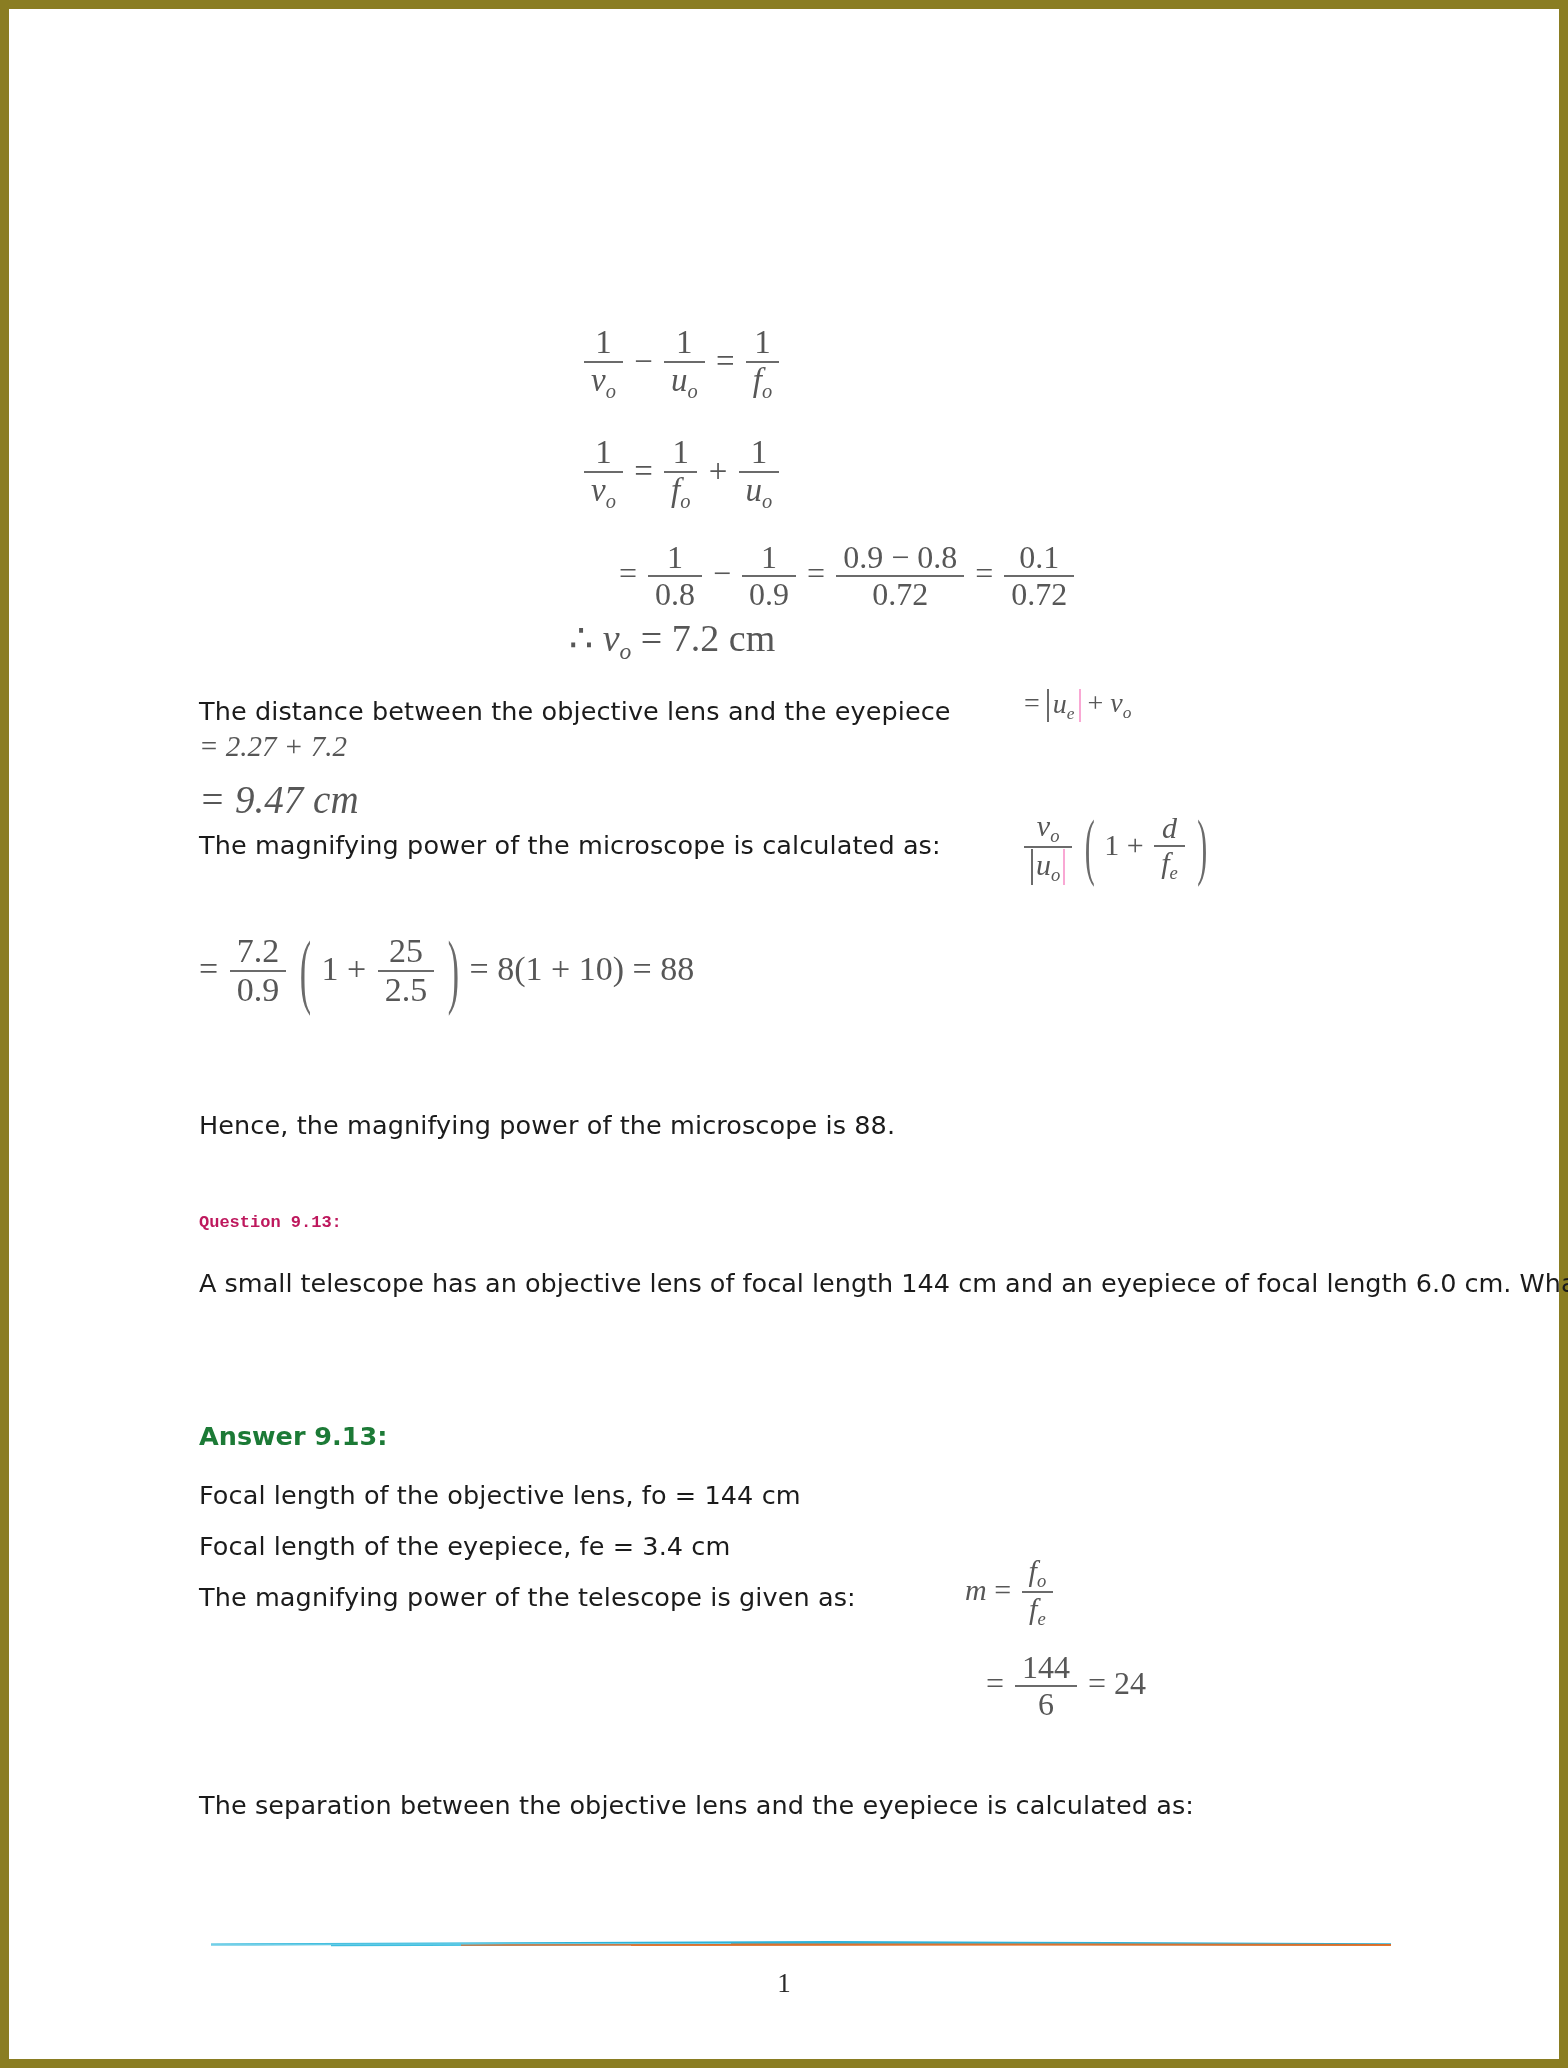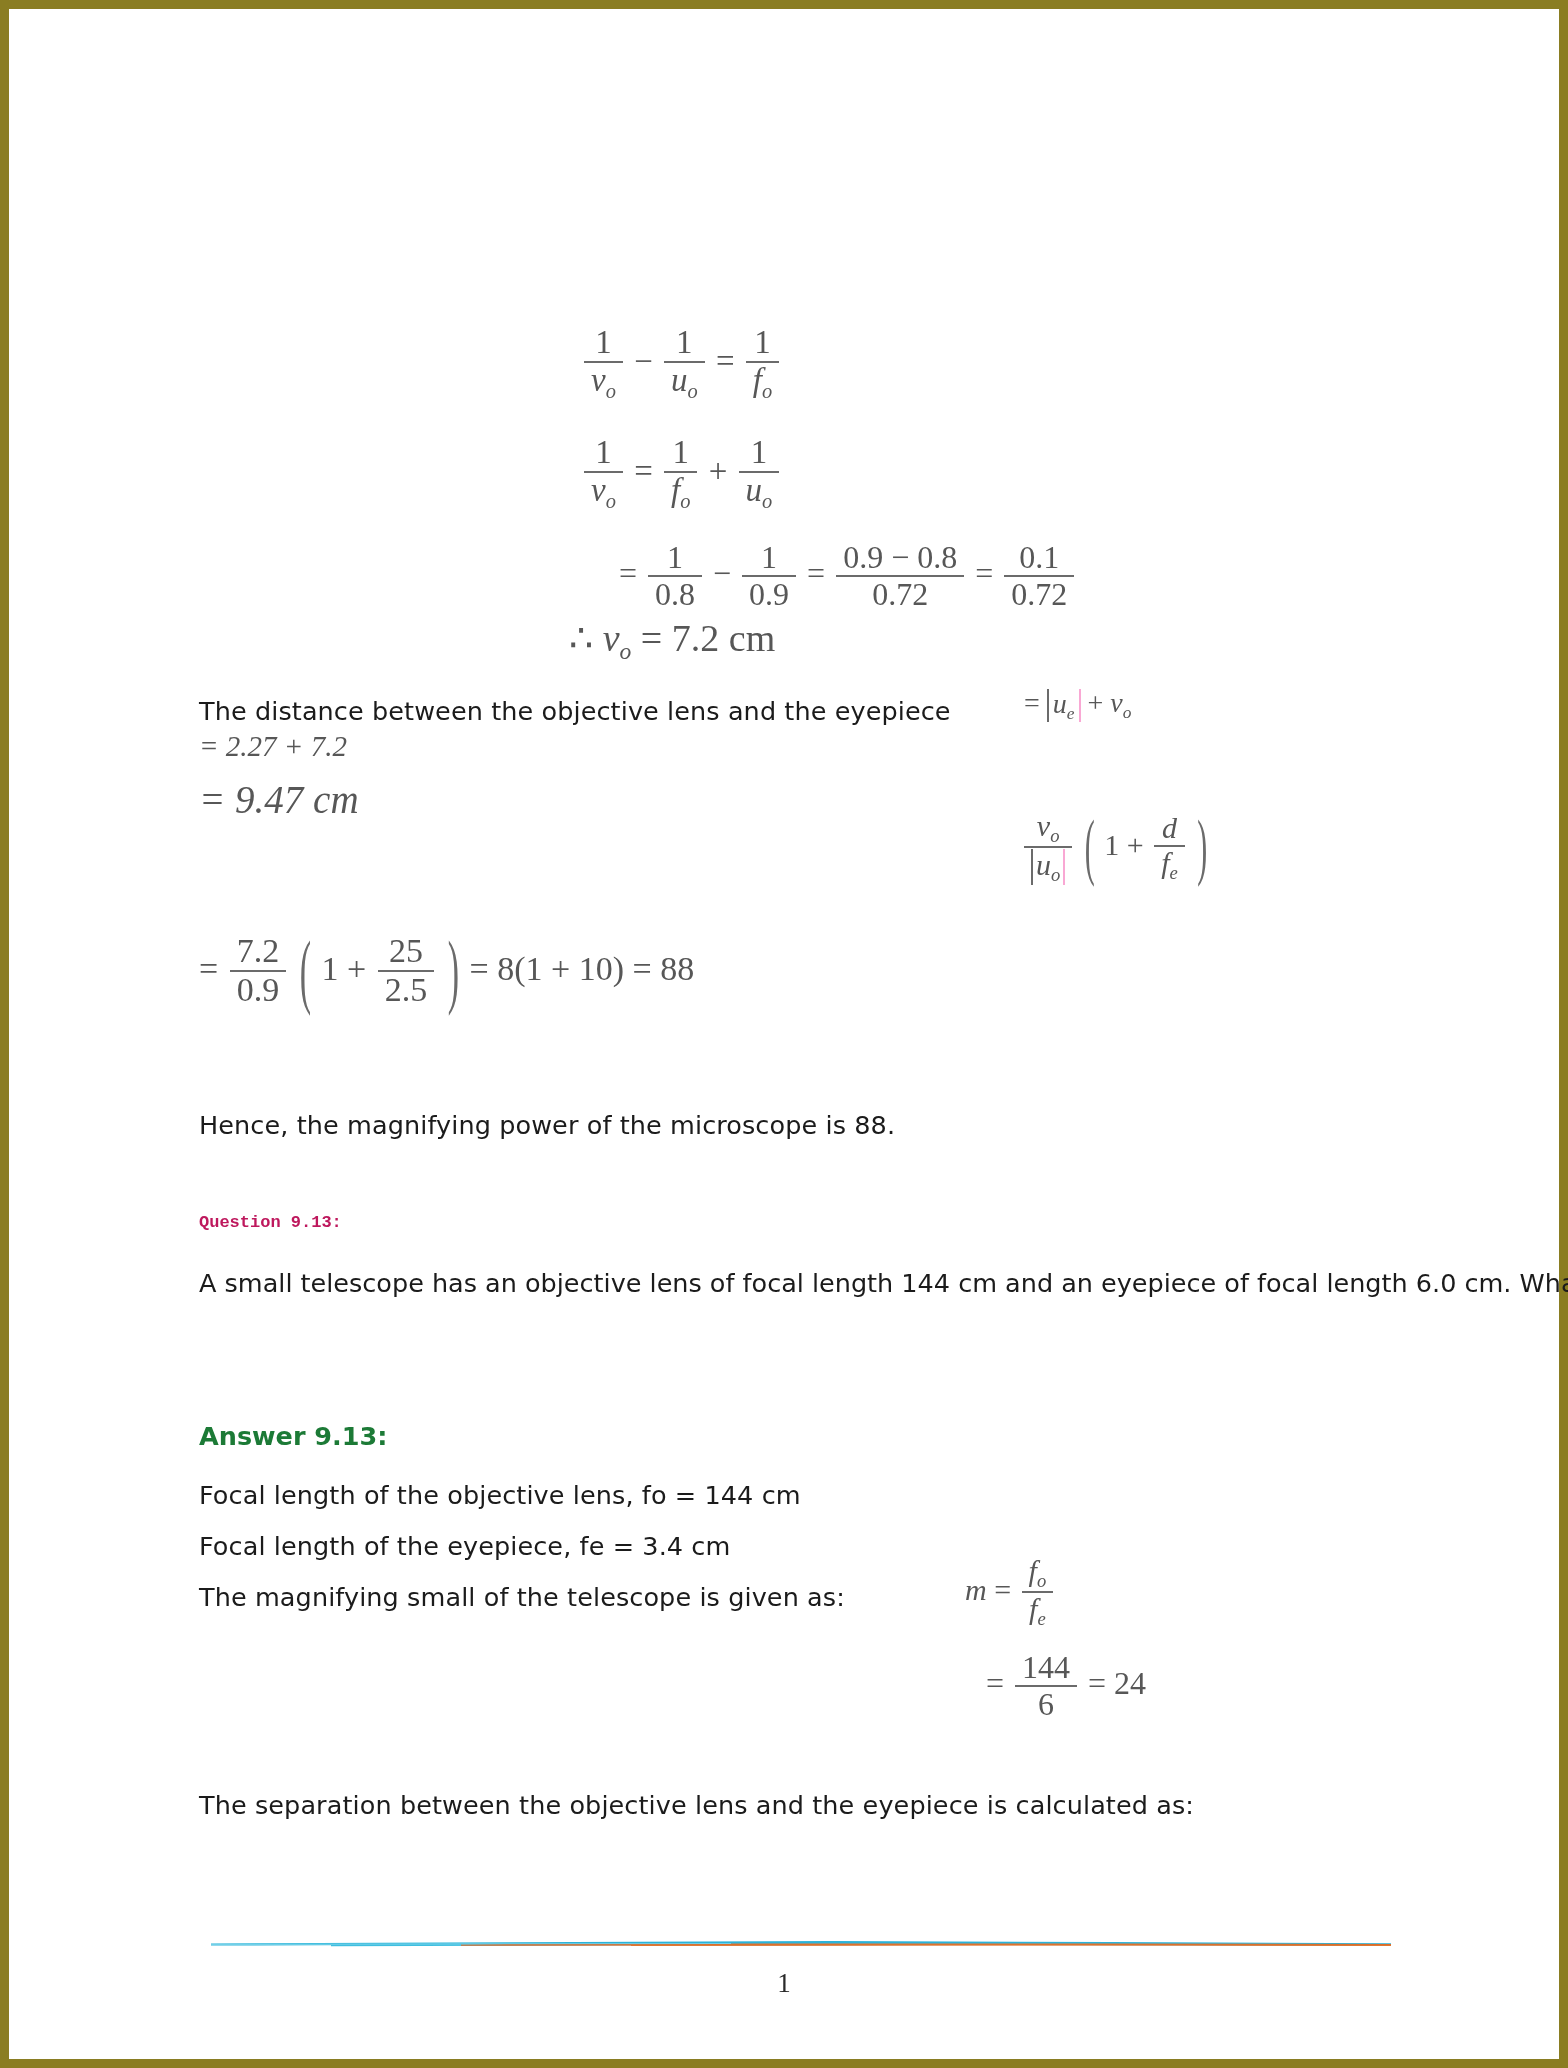--- a/index.html
+++ b/index.html
@@ -215,20 +215,23 @@
     </div>
 
     <div class="mblock math up" style="left:178px; top:709px; font-size:29px;">
       <span>= 2.27 + 7.2</span>
     </div>
 
     <div class="mblock math up" style="left:178px; top:756px; font-size:39px;">
       <span>= 9.47 cm</span>
     </div>
 
+    <div class="mblock para" style="left:178px; top:800px;">
+      <span>The magnifying power of the microscope is calculated as:</span>
+    </div>
 
     <div class="mblock math" style="left:1000px; top:790px; font-size:30px;">
       <span class="frac">
         <span class="num"><span class="mi">v</span><span class="sub">o</span></span>
         <span class="den"><span class="abs" style="padding:0 3px;"><span class="mi">u</span><span class="sub">o</span></span></span>
       </span>
       <span class="bigparen">(</span>
       <span class="mn">1</span>
       <span class="mo">+</span>
       <span class="frac">
@@ -276,21 +279,21 @@
 
     <div class="mblock para" style="left:178px; top:1450px;">
       <span>Focal length of the objective lens, fo = 144 cm</span>
     </div>
 
     <div class="mblock para" style="left:178px; top:1501px;">
       <span>Focal length of the eyepiece, fe = 3.4 cm</span>
     </div>
 
     <div class="mblock para" style="left:178px; top:1552px;">
-      <span>The magnifying small of the telescope is given as:</span>
+      <span>The magnifying power of the telescope is given as:</span>
     </div>
 
     <div class="mblock math" style="left:944px; top:1535px; font-size:30px;">
       <span class="mi">m</span>
       <span class="mo">=</span>
       <span class="frac">
         <span class="num"><span class="mi">f</span><span class="sub">o</span></span>
         <span class="den"><span class="mi">f</span><span class="sub">e</span></span>
       </span>
     </div>

